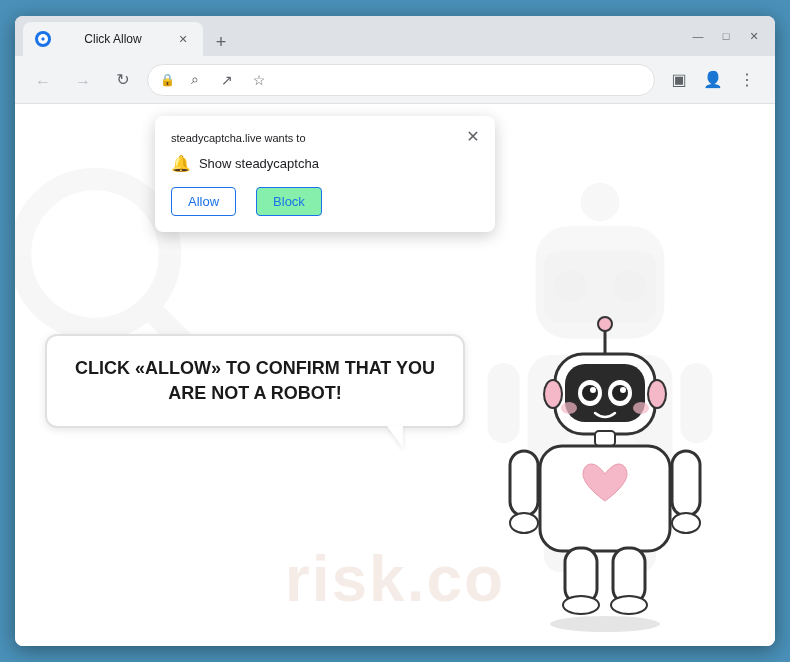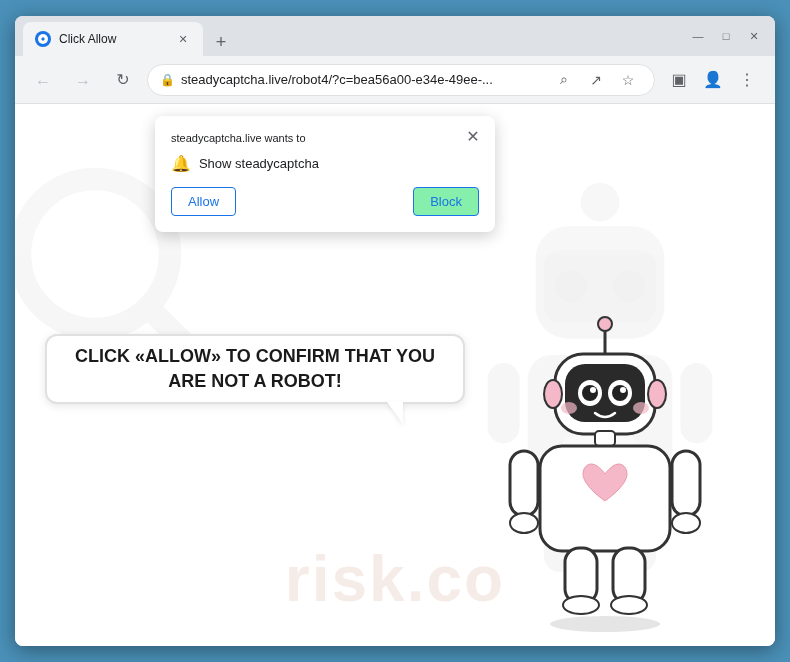--- a/index.html
+++ b/index.html
@@ -41,20 +41,21 @@
     .tab {
       background: #f1f3f4;
       border-radius: 8px 8px 0 0;
       height: 34px;
       display: flex;
       align-items: center;
       padding: 0 12px;
       gap: 8px;
       min-width: 180px;
       max-width: 240px;
+      text-align: center;
     }
     .tab-favicon {
       width: 16px;
       height: 16px;
       background: #1a73e8;
       border-radius: 50%;
       display: flex;
       align-items: center;
       justify-content: center;
       color: white;
@@ -232,21 +233,21 @@
       font-size: 13px;
       color: #202124;
       margin-bottom: 14px;
     }
     .bell-icon {
       font-size: 16px;
       color: #5f6368;
     }
     .popup-buttons {
       display: flex;
-      justify-content: space-between;
+      justify-content: flex-start;
       gap: 20px;
     }
     .btn-allow {
       padding: 6px 16px;
       border: 1px solid #1a73e8;
       background: white;
       color: #1a73e8;
       border-radius: 4px;
       font-size: 13px;
       font-weight: 500;
@@ -266,21 +267,21 @@
     .speech-bubble-container {
       position: absolute;
       top: 230px;
       left: 30px;
       width: 420px;
     }
     .speech-bubble {
       background: white;
       border: 2px solid #e0e0e0;
       border-radius: 12px;
-      padding: 8px 24px;
+      padding: 20px 24px;
       position: relative;
       box-shadow: 0 2px 8px rgba(0,0,0,0.1);
     }
     .speech-bubble::after {
       content: '';
       position: absolute;
       bottom: -22px;
       right: 60px;
       width: 0;
       height: 0;
@@ -361,21 +362,20 @@
       <div class="win-btn">✕</div>
     </div>
   </div>
 
   <div class="nav-bar">
     <div class="nav-btn disabled">←</div>
     <div class="nav-btn disabled">→</div>
     <div class="nav-btn">↻</div>
     <div class="address-bar">
       <span class="lock-icon">🔒</span>
-      <span class="address-text">steadycaptcha.live/robot4/?c=bea56a00-e34e-49ee-...</span>
       <div class="address-icons">
         <div class="addr-icon">⌕</div>
         <div class="addr-icon">↗</div>
         <div class="addr-icon">☆</div>
       </div>
     </div>
     <div class="toolbar-icons">
       <div class="nav-btn">▣</div>
       <div class="nav-btn">👤</div>
       <div class="nav-btn">⋮</div>

